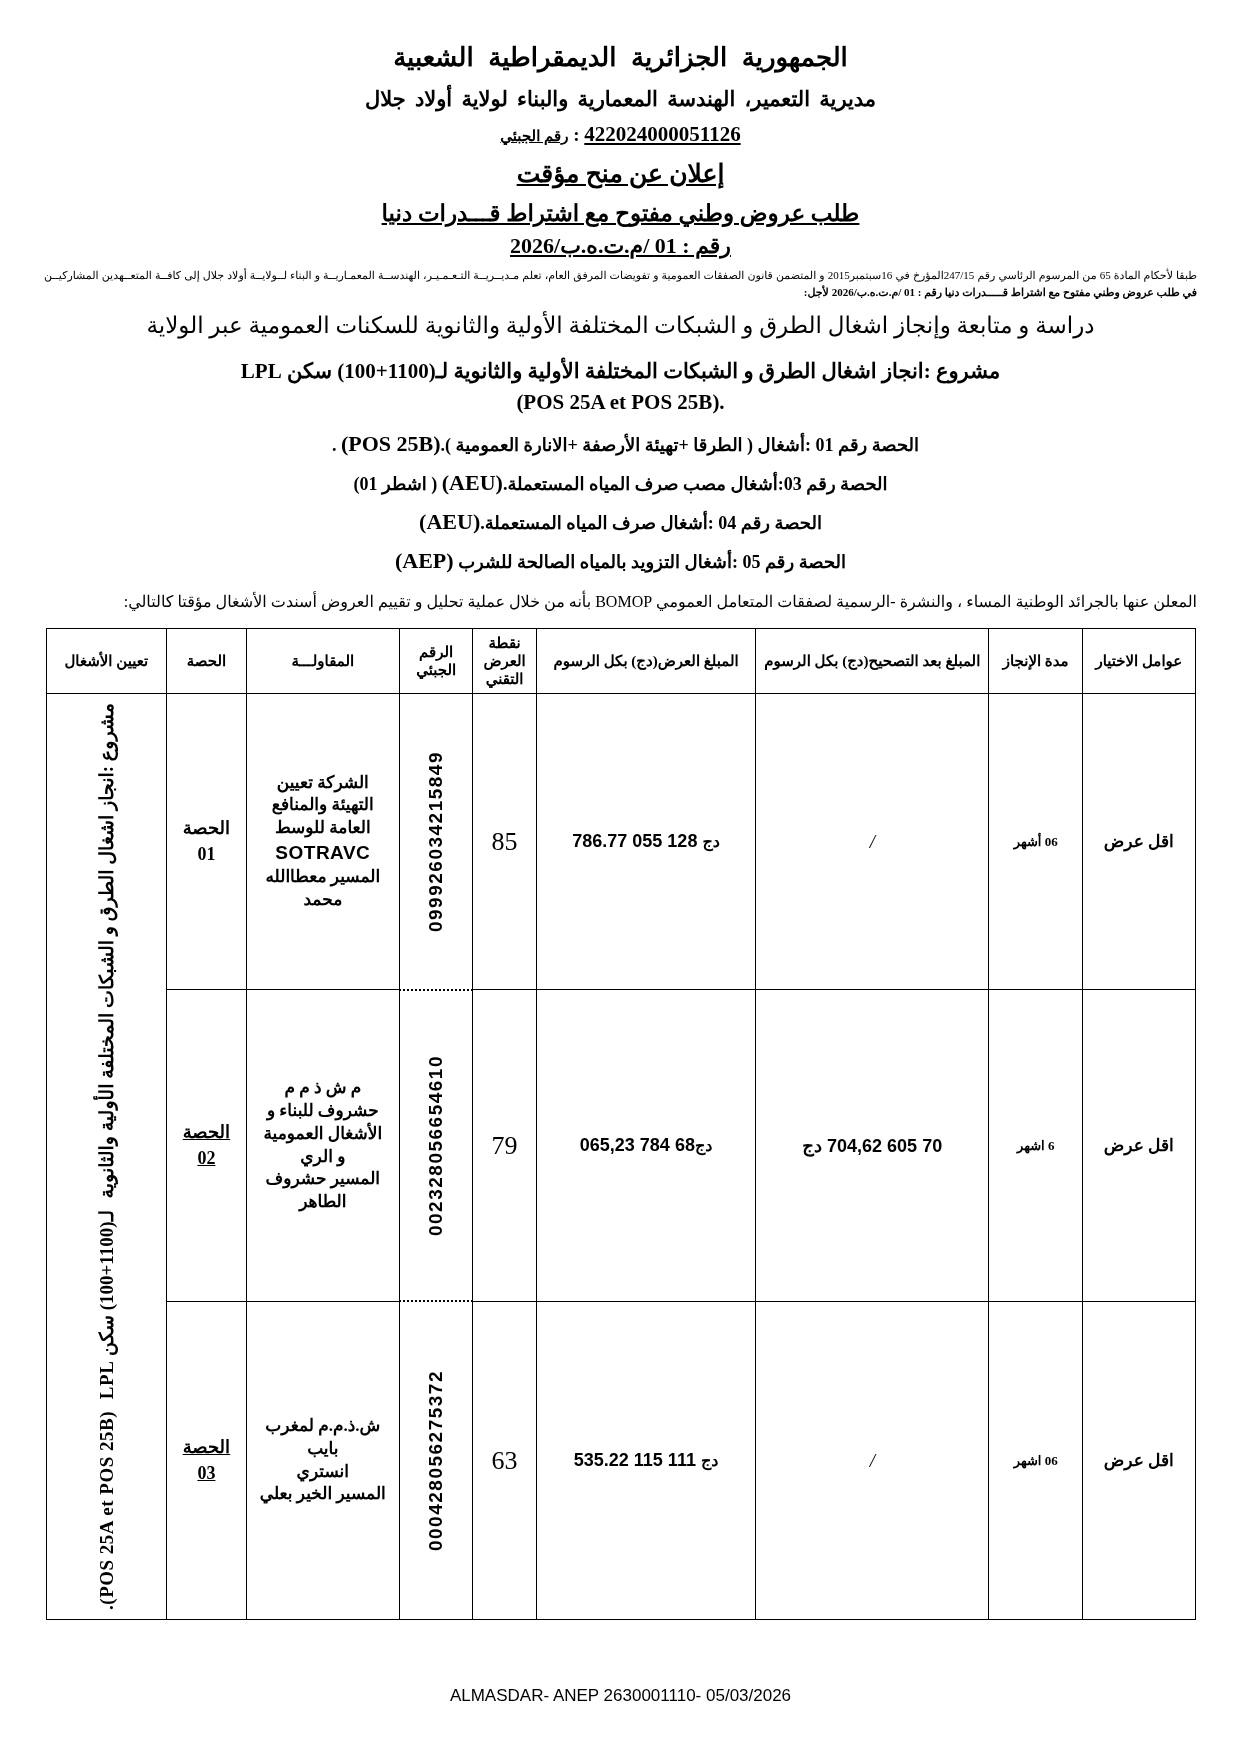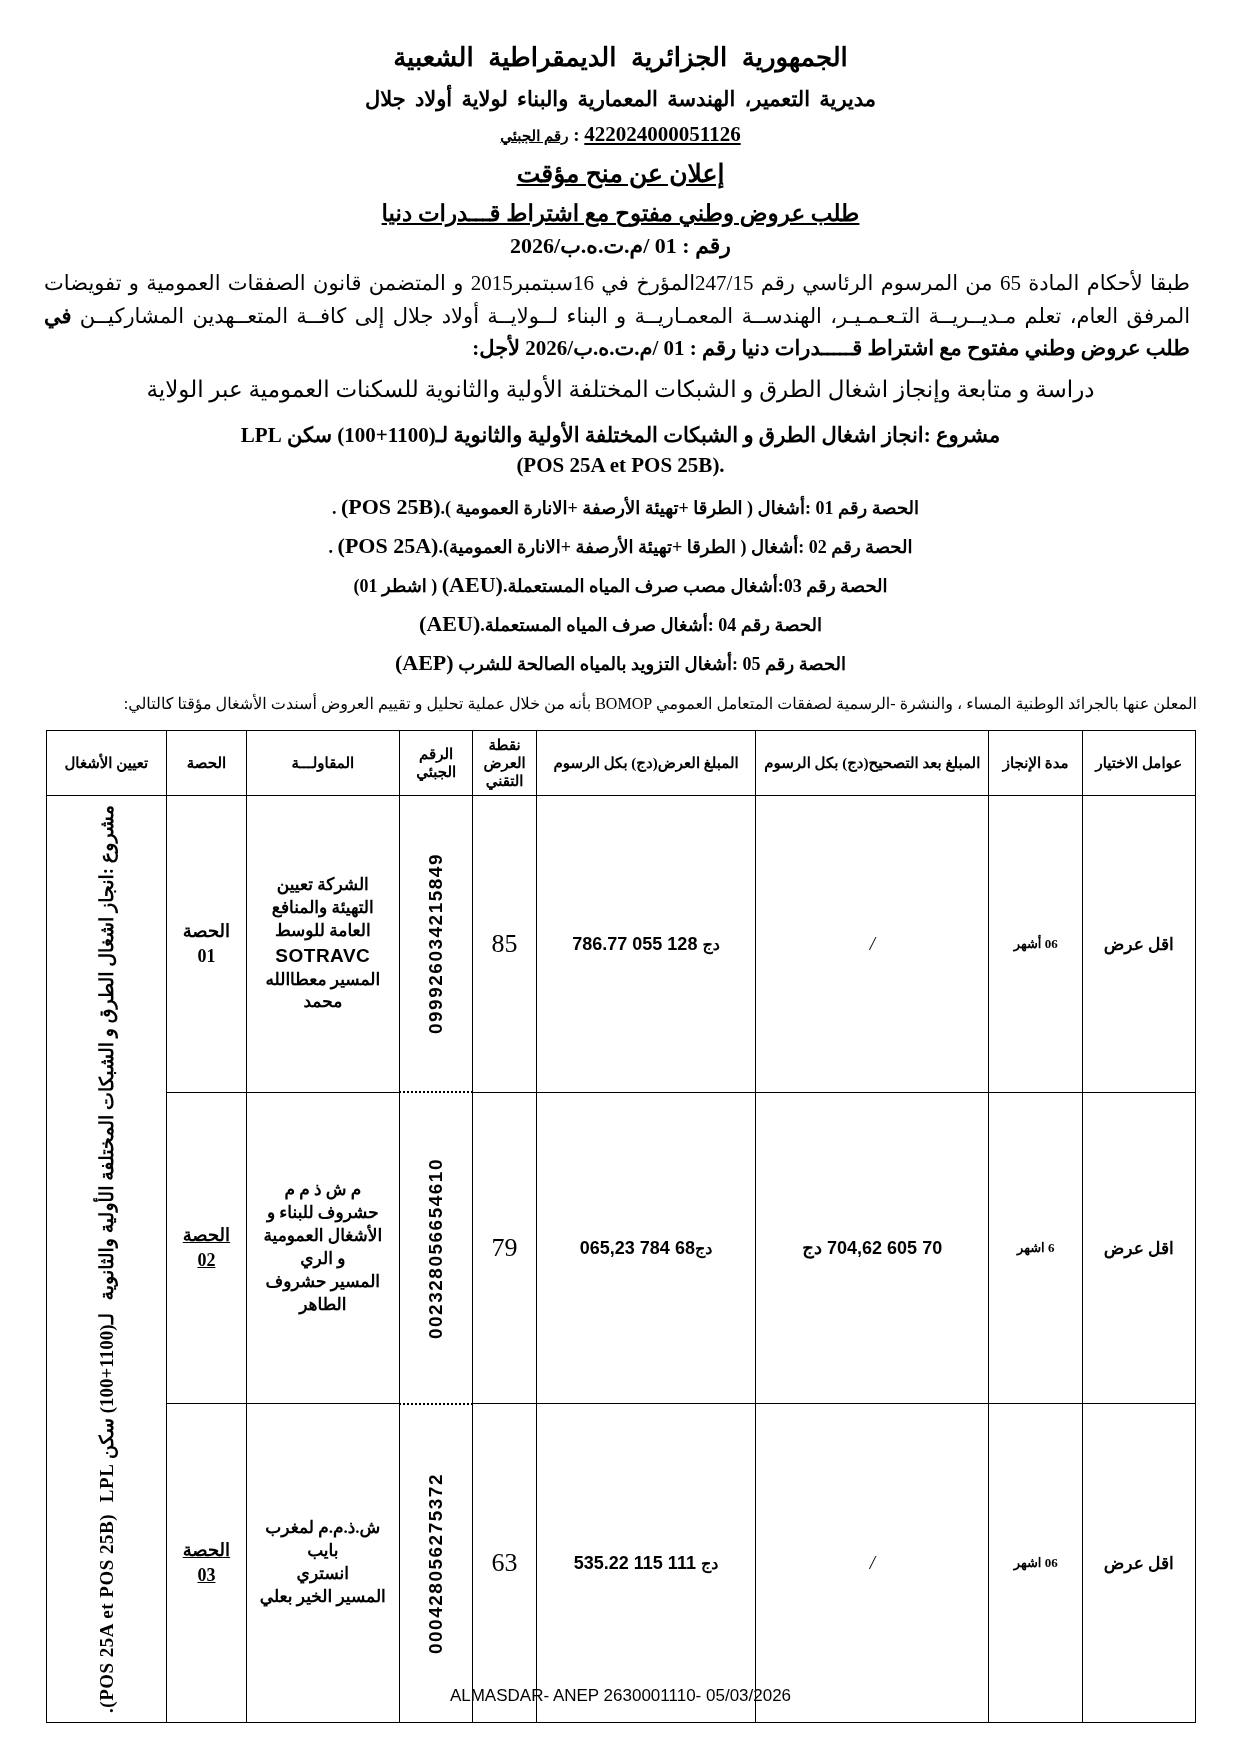--- a/index.html
+++ b/index.html
@@ -62,29 +62,29 @@
   .announce span { text-decoration: underline; }
   .tender-type {
     font-size: 23px;
     margin-bottom: 6px;
   }
   .tender-type span { text-decoration: underline; }
   .tender-num {
     font-size: 22px;
     margin-bottom: 8px;
   }
-  .tender-num span { }
+  .tender-num span { text-decoration: underline; }
 
   
   .para {
-    font-size: 21px;
+    font-size: 11px;
     line-height: 1.55;
     text-align: justify;
     direction: rtl;
-    margin: 4px 7px 0 0;
+    margin: 4px 0 0 0;
   }
   .para b { font-weight: bold; }
 
   .purpose {
     text-align: center;
     font-size: 23px;
     font-weight: normal;
     line-height: 1.45;
     margin: 8px 0 14px 0;
   }
@@ -277,23 +277,20 @@
 
   <div class="para">طبقا لأحكام المادة 65 من المرسوم الرئاسي رقم 247/15المؤرخ في 16سبتمبر2015 و المتضمن قانون الصفقات العمومية و تفويضات المرفق العام، تعلم مـديــريــة التـعـمـيـر، الهندســة المعمـاريــة و البناء لــولايــة أولاد جلال إلى كافــة المتعــهدين المشاركيــن <b>في طلب عروض وطني مفتوح مع اشتراط قـــــدرات دنيا رقم : 01 /م.ت.ه.ب/2026 لأجل:</b></div>
 
   <div class="purpose">دراسة و متابعة وإنجاز اشغال الطرق و الشبكات المختلفة الأولية والثانوية للسكنات العمومية عبر الولاية</div>
 
   <div class="project-line">مشروع :انجاز اشغال الطرق و الشبكات المختلفة الأولية والثانوية  لـ(1100+100) سكن LPL</div>
   <div class="project-pos">(POS 25A et POS 25B).</div>
 
   <div class="lot lot-1">
     <span>الحصة رقم 01 :أشغال (  الطرقا +تهيئة الأرصفة +الانارة العمومية ).</span><span class="code">(POS 25B)</span><span> .</span>
-  </div>
-  <div class="lot lot-2">
-    <span>الحصة رقم 02 :أشغال (  الطرقا +تهيئة الأرصفة +الانارة العمومية).</span><span class="code">(POS 25A)</span><span> .</span>
   </div>
   <div class="lot lot-3">
     <span>الحصة رقم 03:أشغال مصب صرف المياه المستعملة.</span><span class="code">(AEU)</span><span> ( اشطر 01)</span>
   </div>
   <div class="lot lot-4">
     <span>الحصة رقم 04 :أشغال صرف المياه المستعملة.</span><span class="code">(AEU)</span><span></span>
   </div>
   <div class="lot lot-5">
     <span>الحصة رقم 05 :أشغال التزويد بالمياه الصالحة للشرب </span><span class="code">(AEP)</span><span></span>
   </div>

